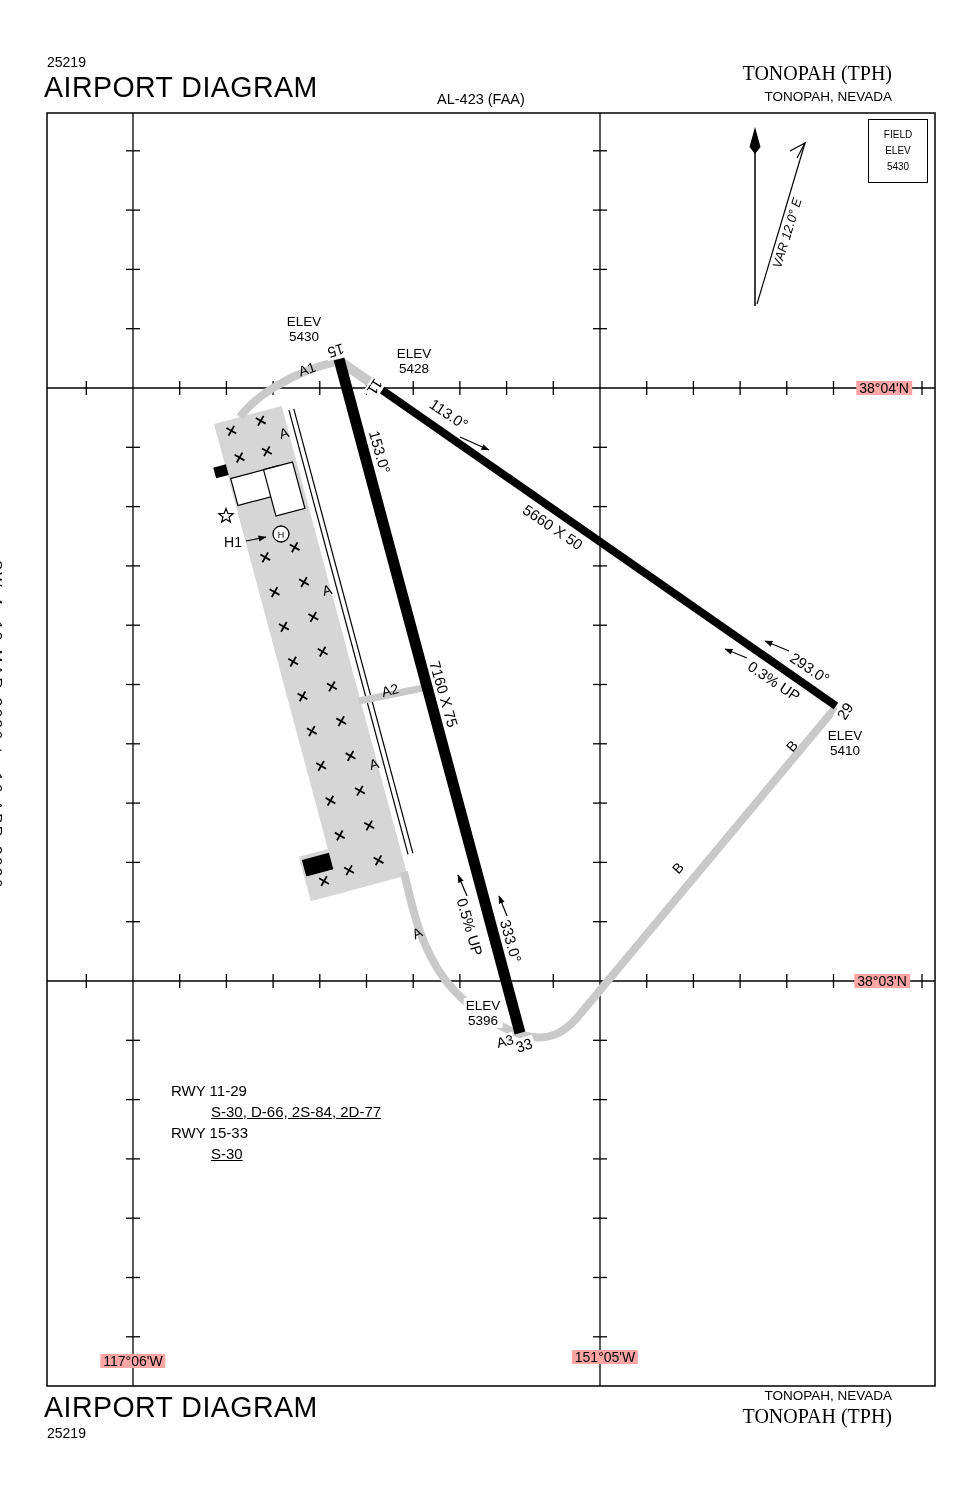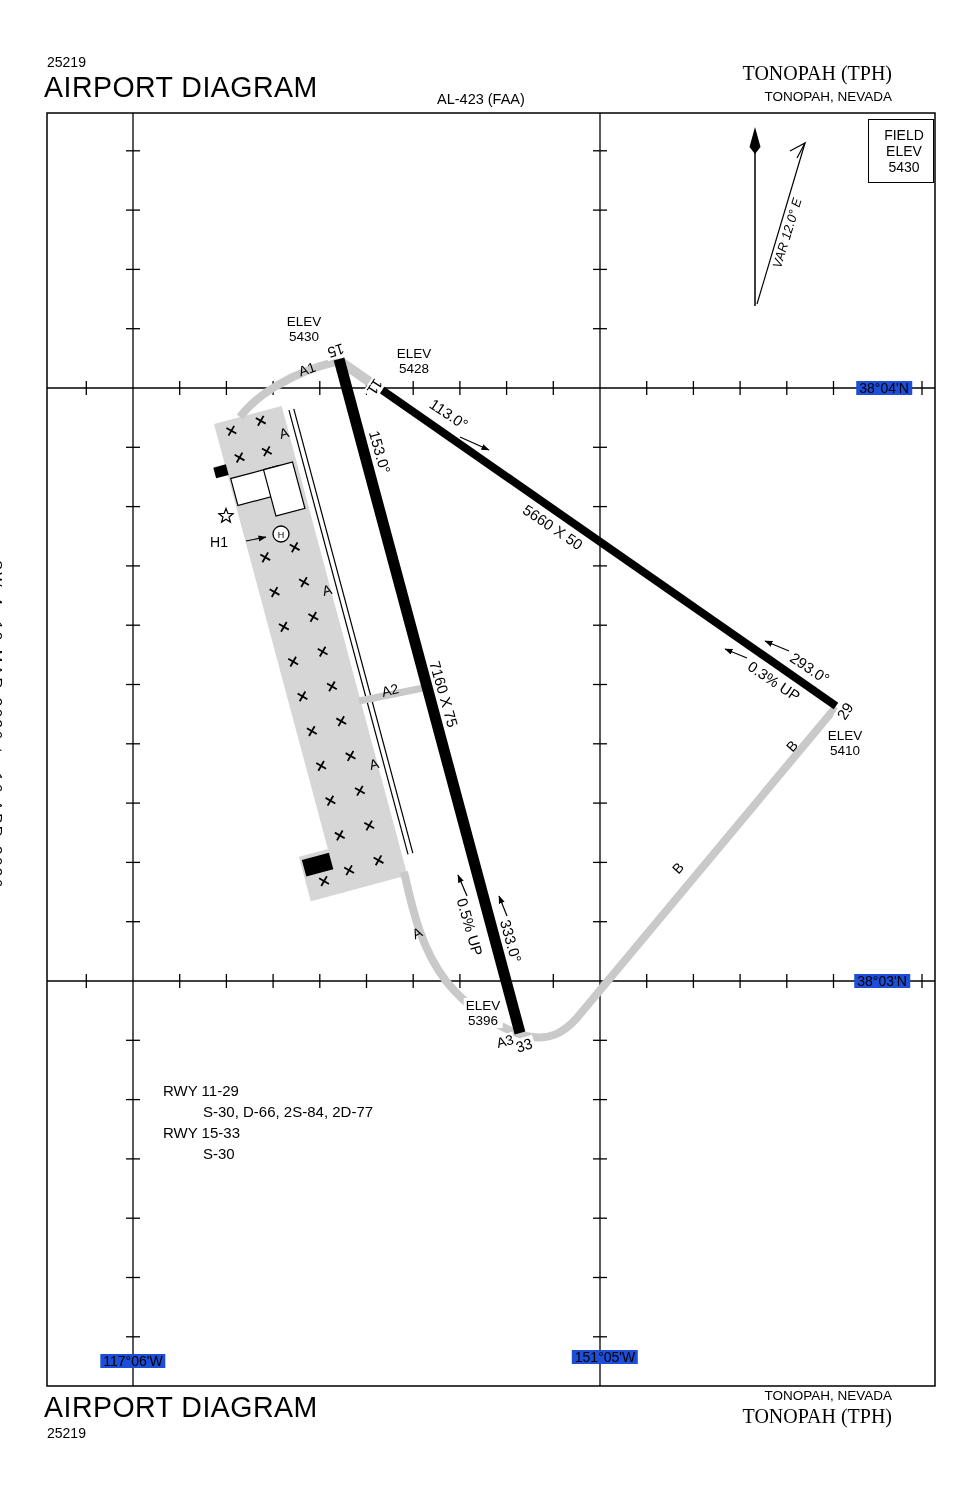--- a/index.html
+++ b/index.html
@@ -8,39 +8,39 @@
   #geom{position:absolute;left:0;top:0;z-index:1;}
   .lbl{position:absolute;white-space:nowrap;z-index:2;line-height:1;
        transform:translate(-50%,-50%) rotate(var(--r,0deg));font-size:15px;}
   .tl{transform:none;} 
   .bgw{background:#fff;padding:1px 3px;}
   .rnum{font-size:15px;background:#fff;padding:0 2px;}
   .rlab{font-size:15px;}
   .taxi{font-size:14px;}
   .elev{font-size:13.5px;line-height:15px;text-align:center;background:#fff;padding:0 2px;}
   .elev span{display:block;}
-  .coord{font-size:14px;background:#1d4ed8;padding:0 3px;}
+  .coord{font-size:14px;background:#fca5a5;padding:0 3px;}
   .serif{font-family:"Liberation Serif",serif;text-align:center;}
   .big-title{font-size:30px;letter-spacing:.5px;transform:scaleX(.95);transform-origin:left top;}
   .small-num{font-size:14px;}
   .comm{position:absolute;left:57px;top:119px;z-index:3;font-size:15px;line-height:18px;}
   .comm span{display:block;width:max-content;background:#fff;padding-right:2px;}
   .febox{position:absolute;left:868px;top:119px;width:58px;height:62px;border:1.5px solid #000;
          z-index:2;display:flex;flex-direction:column;align-items:center;justify-content:center;
-         font-size:14px;line-height:16px;text-align:center;padding-left:6px;}
+         font-size:10px;line-height:16px;text-align:center;}
   .jan{position:absolute;left:757px;top:343px;transform:translate(-50%,-50%);z-index:2;
        text-align:center;font-size:13.5px;line-height:16px;white-space:nowrap;}
   .var{position:absolute;left:787px;top:233px;z-index:2;font-size:13px;font-style:italic;
        white-space:nowrap;transform:translate(-50%,-50%) rotate(-73deg);}
   .margin-l{position:absolute;left:6px;top:560px;z-index:2;font-size:15px;letter-spacing:2.6px;
             white-space:nowrap;transform-origin:0 0;transform:rotate(90deg);}
   .margin-r{position:absolute;left:972px;top:938px;z-index:2;font-size:15px;letter-spacing:2.6px;
             white-space:nowrap;transform-origin:0 0;transform:rotate(-90deg);}
-  .rwydata{position:absolute;left:163px;top:1080px;z-index:2;font-size:15px;line-height:21px;}
-  .rwydata .ind{margin-left:40px;}
+  .rwydata{position:absolute;left:171px;top:1080px;z-index:2;font-size:15px;line-height:21px;}
+  .rwydata .ind{margin-left:40px;text-decoration:underline;}
   .hdr-right{position:absolute;right:45px;text-align:right;z-index:2;}
 </style>
 </head>
 <body>
 
 <div id="page">
 
   <svg id="geom" width="978" height="1500" viewBox="0 0 978 1500">
     <defs>
       <marker id="ah" markerWidth="10" markerHeight="8" refX="7.5" refY="3" orient="auto" markerUnits="userSpaceOnUse">
@@ -260,21 +260,21 @@
   <div class="lbl taxi" style="left:284px;top:433px;--r:-15deg;">A</div>
   <div class="lbl taxi" style="left:327px;top:590px;--r:-15deg;">A</div>
   <div class="lbl taxi" style="left:374px;top:764px;--r:-15deg;">A</div>
   <div class="lbl taxi" style="left:417px;top:933px;--r:-25deg;">A</div>
   <div class="lbl taxi" style="left:307px;top:369px;--r:-18deg;">A1</div>
   <div class="lbl taxi" style="left:390px;top:690px;--r:-14deg;">A2</div>
   <div class="lbl taxi bgw" style="left:505px;top:1041px;--r:-15deg;padding:0 1px;">A3</div>
   <div class="lbl taxi" style="left:792px;top:746px;--r:-48deg;">B</div>
   <div class="lbl taxi" style="left:678px;top:868px;--r:-48deg;">B</div>
 
-  <div class="lbl taxi" style="left:219px;top:542px;">H1</div>
+  <div class="lbl taxi" style="left:233px;top:542px;">H1</div>
   <div class="lbl" style="left:281px;top:534.5px;font-size:9px;">H</div>
 
   <div class="rwydata">
     <div>RWY 11-29</div>
     <div class="ind">S-30, D-66, 2S-84, 2D-77</div>
     <div>RWY 15-33</div>
     <div class="ind">S-30</div>
   </div>
 
   <div class="margin-l">SW-4,  19 MAR 2026  to  16 APR 2026</div>

